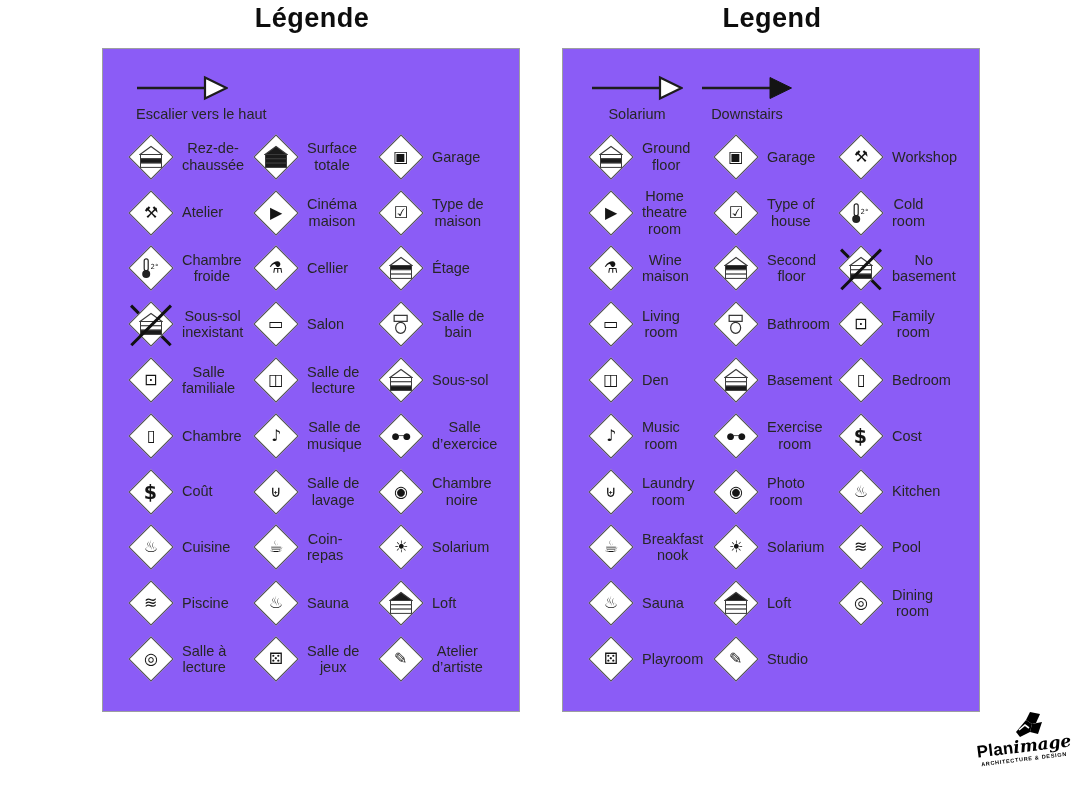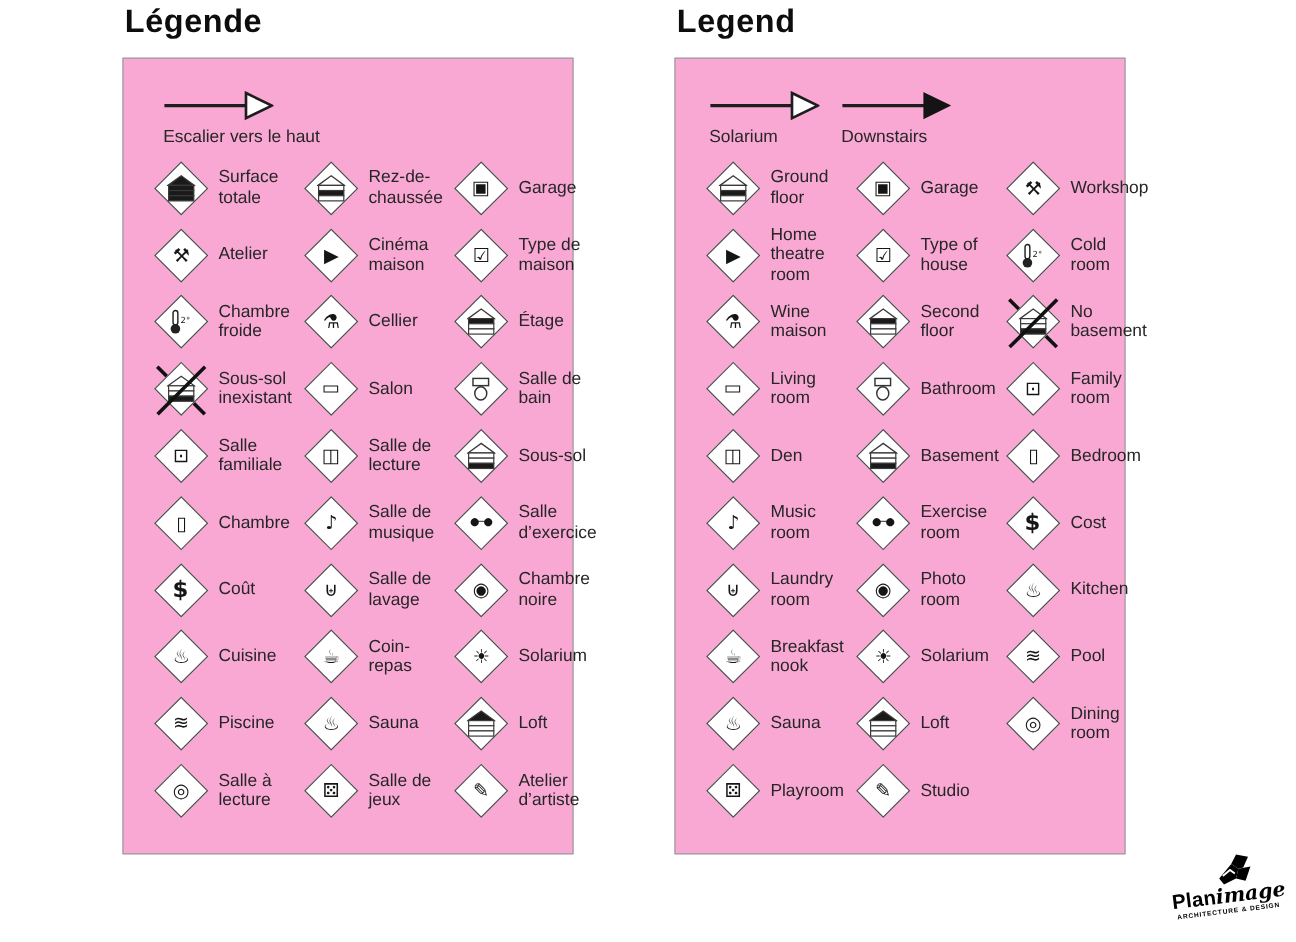--- a/index.html
+++ b/index.html
@@ -1,30 +1,30 @@
 <!DOCTYPE html>
 <html><head>
 <meta charset="utf-8">
 <style>
   * { margin:0; padding:0; box-sizing:border-box; }
   html,body { background:#fff; }
   body {
     width:1080px; height:785px; position:relative; overflow:hidden;
     font-family:"Liberation Sans", sans-serif; color:#2b2b2b;
   }
-  .panel-wrap { position:absolute; top:2px; width:418px; }
+  .panel-wrap { position:absolute; top:2px; width:418px;text-align:center; }
   .panel-wrap.fr { left:102px; }
   .panel-wrap.en { left:562px; }
   .legend-title {
     font-size:27px; font-weight:800; color:#0d0d0d; letter-spacing:.5px;
     margin:0 0 0 2px; line-height:1.2;
   }
   .panel {
-    position:absolute; top:46px; left:0; width:376px; height:664px;
-    background:#f9a8d4; border:1.5px solid #9c9ea1;
+    position:absolute; top:46px; left:0; width:418px; height:664px;
+    background:#8b5cf6; border:1.5px solid #9c9ea1;
   }
   
   .stair { position:absolute; top:26px; }
   .fr .stair.s1 { left:33px; }
   .fr .stair.s2 { left:211px; }
   .en .stair.s1 { left:28px; }
   .en .stair.s2 { left:138px; }
   .stair svg { display:block; }
   .stair svg line { stroke:#1d1d1d; stroke-width:2.6; }
   .stair.open polygon { fill:#fff; stroke:#1d1d1d; stroke-width:2.2; }
@@ -83,46 +83,46 @@
       <polygon points="69,2.5 90.5,13 69,23.5"></polygon>
     </svg>
     <div class="stair-label">Escalier vers le haut</div>
   </div>
       <div class="grid">
         <div class="cell">
     <span class="icon-box">
       <span class="diamond">
         <span class="inner">
                 <svg width="24" height="24" viewBox="0 0 24 24">
+                  <polygon points="1,9.5 12,1.5 23,9.5" fill="#fff" stroke="#3a3a3a" stroke-width="1.1"></polygon>
+                  <rect x="1.5" y="9.5" width="21" height="4.3" fill="#fff" stroke="#3a3a3a" stroke-width="1"></rect>
+                  <rect x="1.5" y="13.8" width="21" height="4.3" fill="#1a1a1a" stroke="#3a3a3a" stroke-width="1"></rect>
+                  <rect x="1.5" y="18.1" width="21" height="4.3" fill="#fff" stroke="#3a3a3a" stroke-width="1"></rect>
+                </svg>
+              </span>
+      </span>
+    </span>
+    <span class="label">Rez-de-
+chaussée</span>
+  </div>
+        <div class="cell">
+    <span class="icon-box">
+      <span class="diamond">
+        <span class="inner">
+                <svg width="24" height="24" viewBox="0 0 24 24">
                   <polygon points="1,9.5 12,1.5 23,9.5" fill="#1a1a1a" stroke="#3a3a3a" stroke-width="1.1"></polygon>
                   <rect x="1.5" y="9.5" width="21" height="4.3" fill="#1a1a1a" stroke="#3a3a3a" stroke-width="1"></rect>
                   <rect x="1.5" y="13.8" width="21" height="4.3" fill="#1a1a1a" stroke="#3a3a3a" stroke-width="1"></rect>
                   <rect x="1.5" y="18.1" width="21" height="4.3" fill="#1a1a1a" stroke="#3a3a3a" stroke-width="1"></rect>
                 </svg>
               </span>
       </span>
     </span>
     <span class="label">Surface
 totale</span>
-  </div>
-        <div class="cell">
-    <span class="icon-box">
-      <span class="diamond">
-        <span class="inner">
-                <svg width="24" height="24" viewBox="0 0 24 24">
-                  <polygon points="1,9.5 12,1.5 23,9.5" fill="#fff" stroke="#3a3a3a" stroke-width="1.1"></polygon>
-                  <rect x="1.5" y="9.5" width="21" height="4.3" fill="#fff" stroke="#3a3a3a" stroke-width="1"></rect>
-                  <rect x="1.5" y="13.8" width="21" height="4.3" fill="#1a1a1a" stroke="#3a3a3a" stroke-width="1"></rect>
-                  <rect x="1.5" y="18.1" width="21" height="4.3" fill="#fff" stroke="#3a3a3a" stroke-width="1"></rect>
-                </svg>
-              </span>
-      </span>
-    </span>
-    <span class="label">Rez-de-
-chaussée</span>
   </div>
         <div class="cell">
     <span class="icon-box">
       <span class="diamond">
         <span class="inner">
                 <span class="glyph">▣</span>
               </span>
       </span>
     </span>
     <span class="label">Garage</span>

